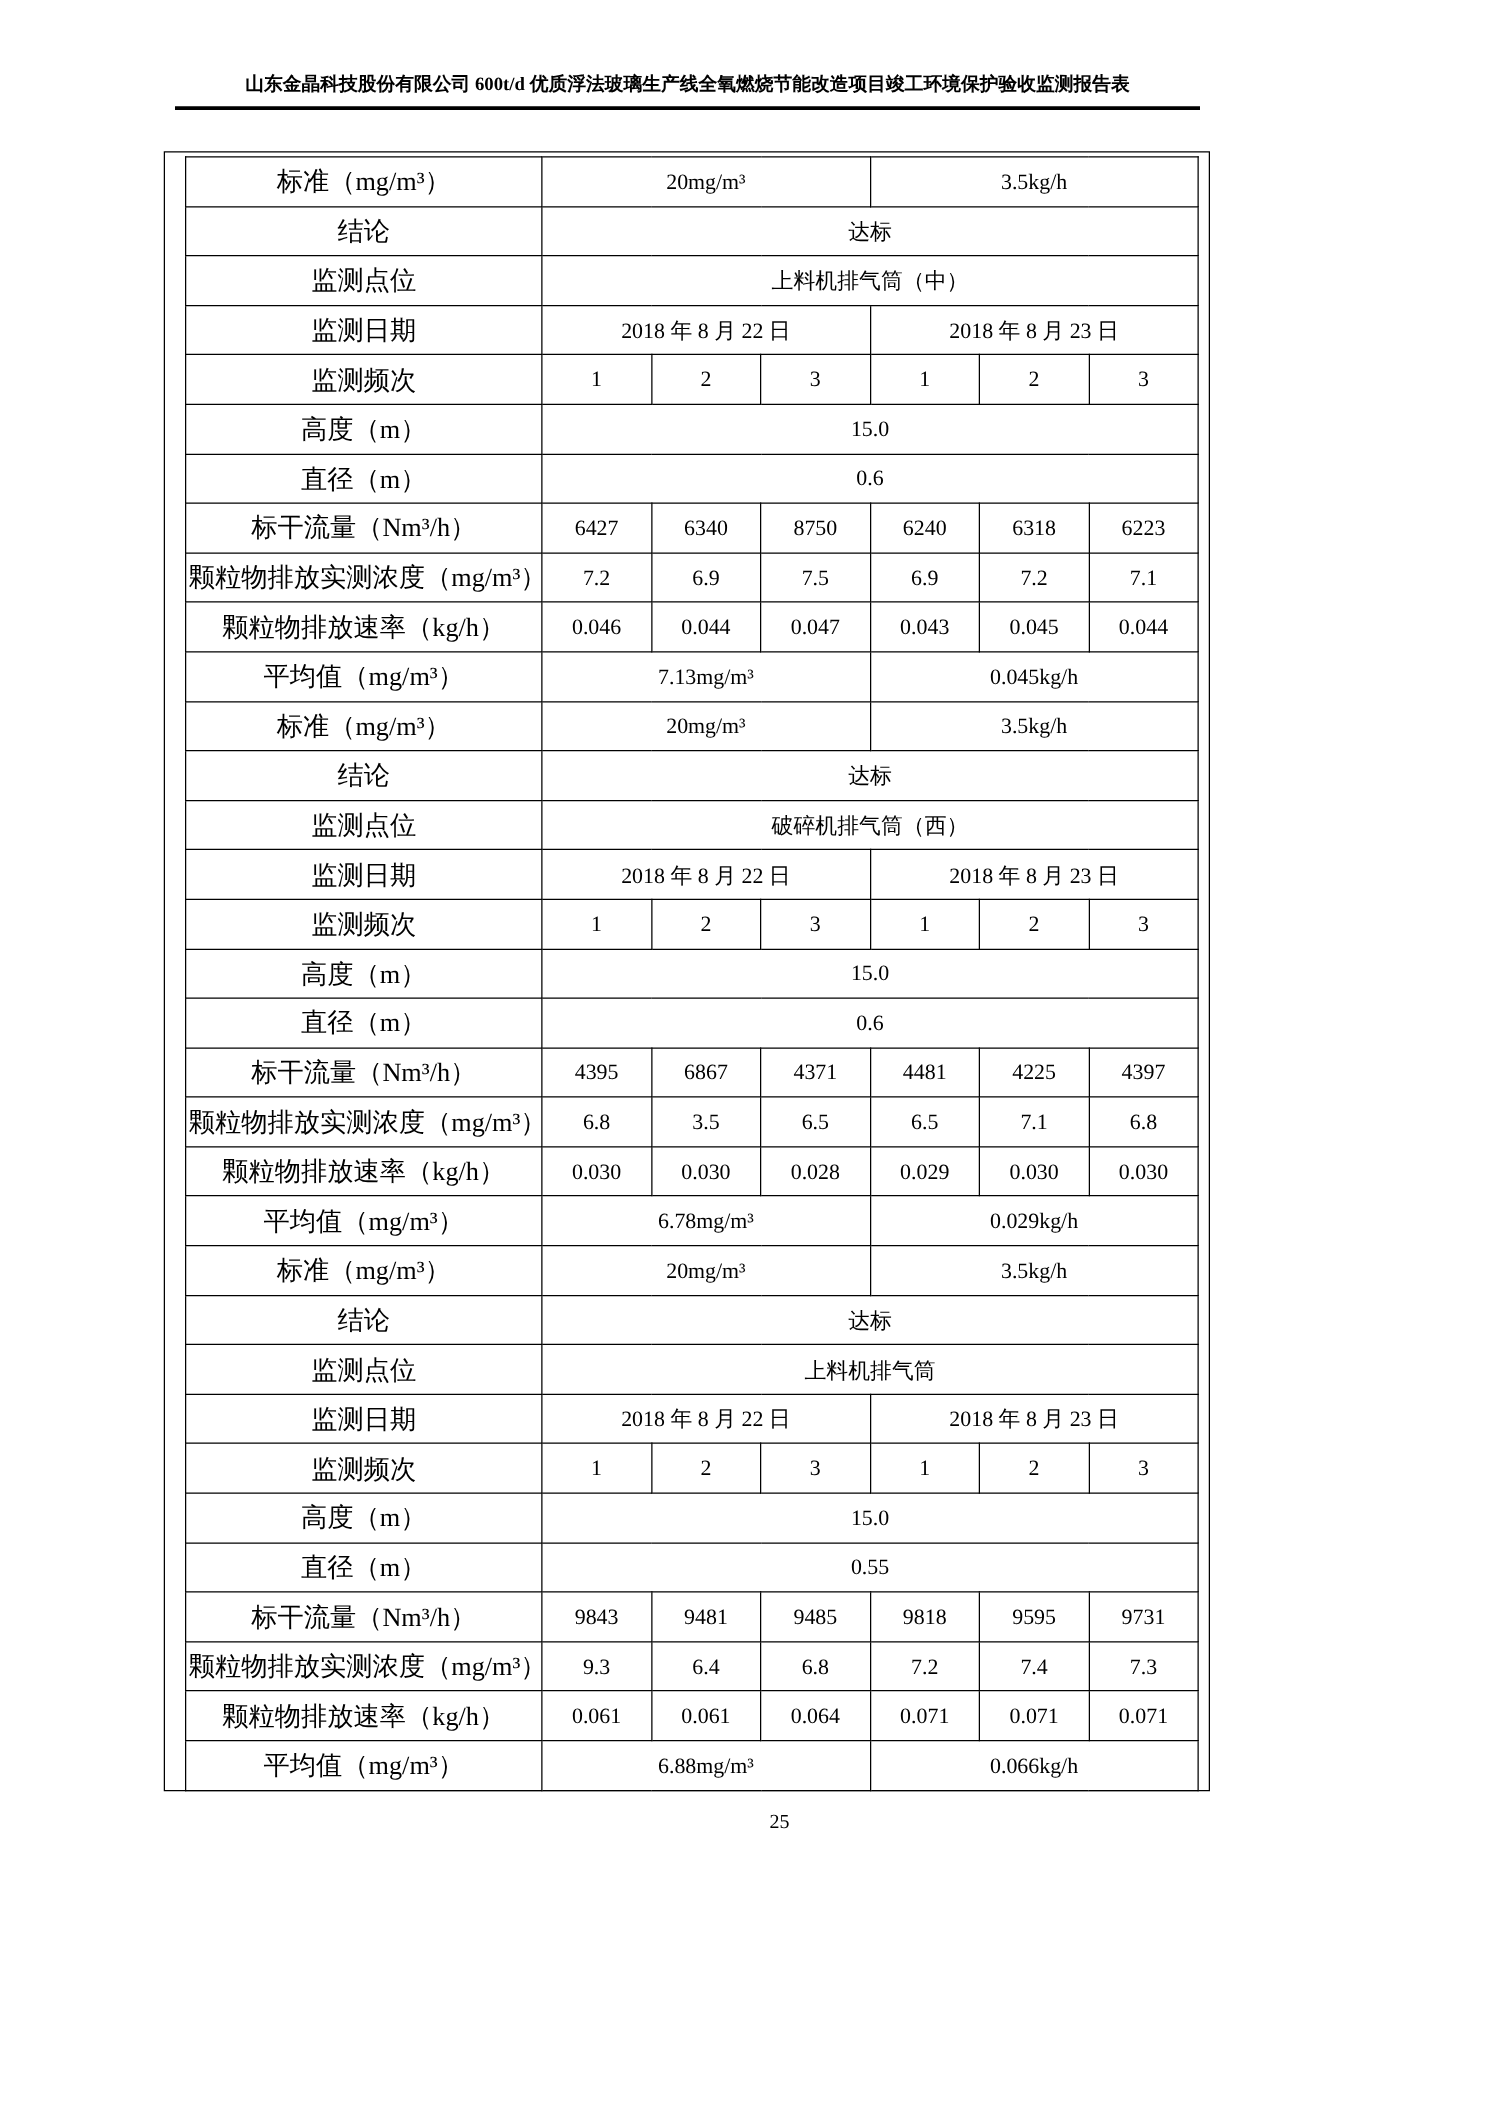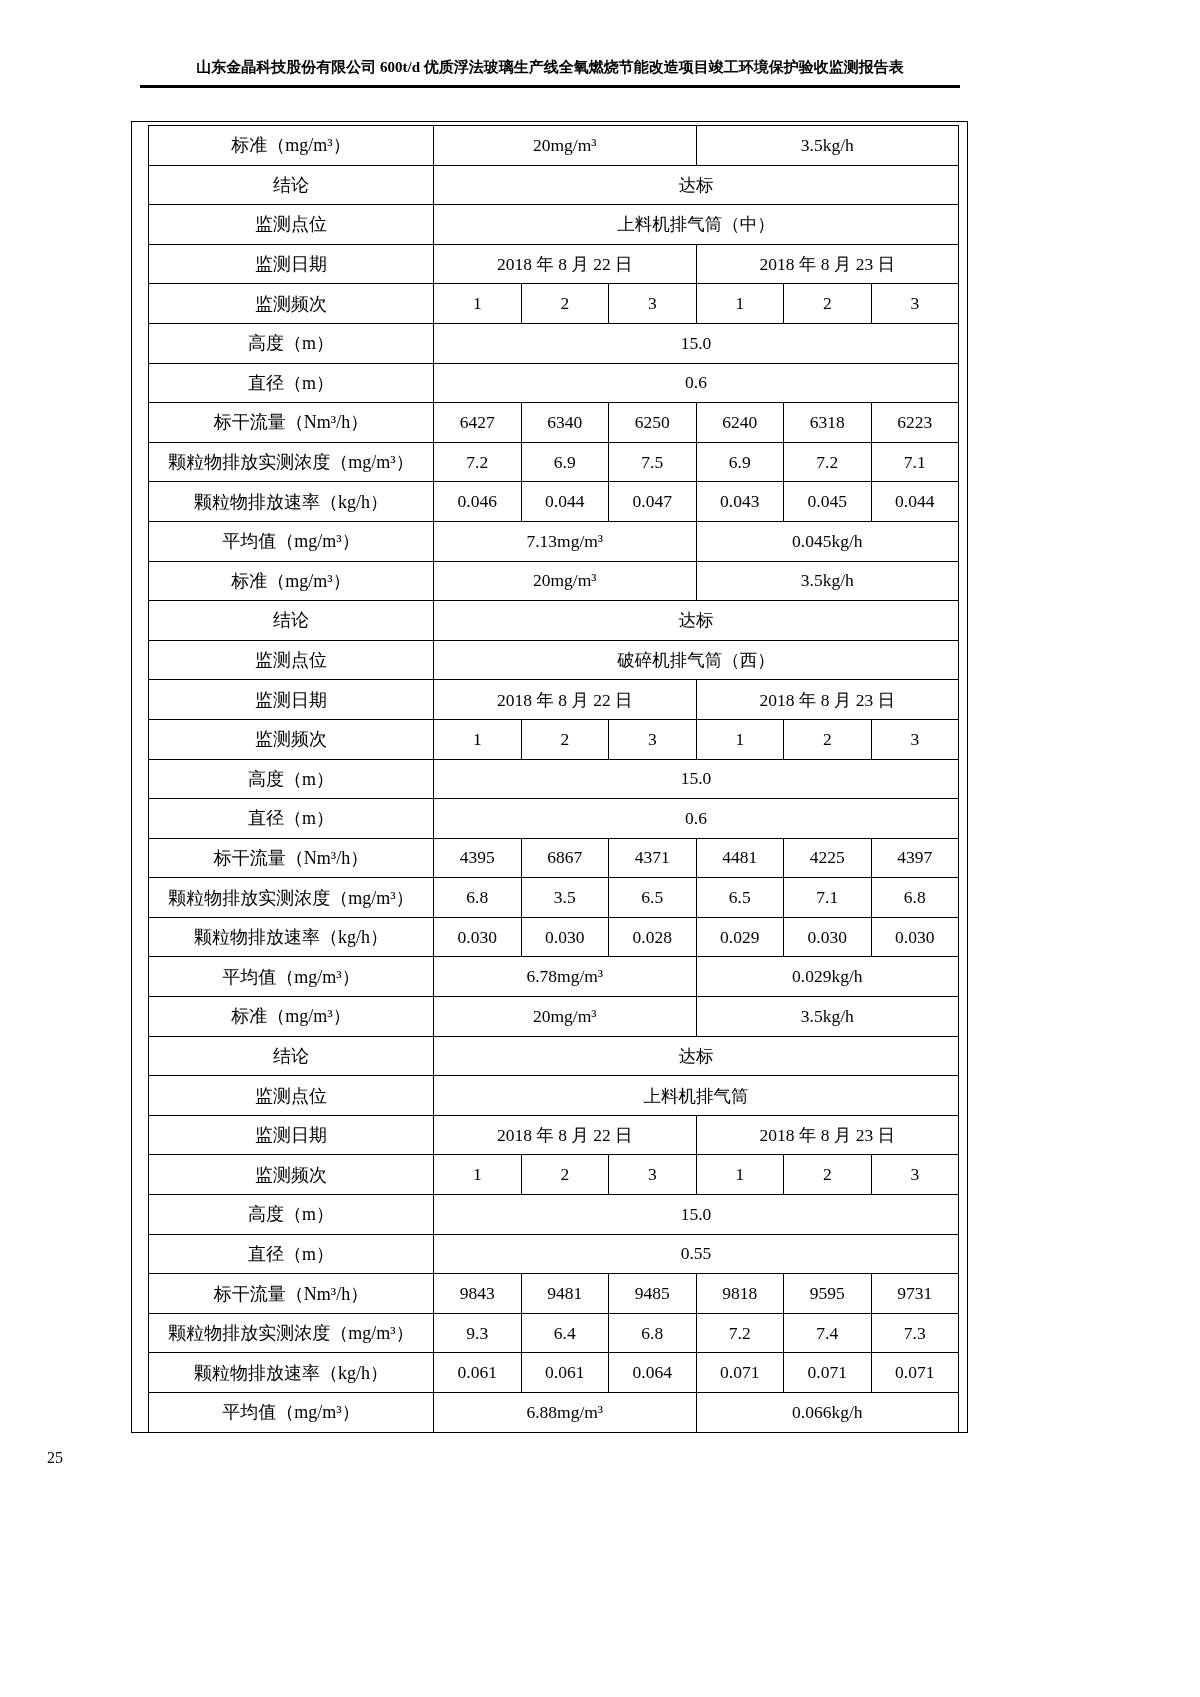--- a/index.html
+++ b/index.html
@@ -44,25 +44,26 @@
   .report-table td {
     border: 1.5px solid #000;
     text-align: center;
     vertical-align: middle;
     font-size: 17.5px;
     height: 39.6px;
     padding: 0 2px;
     overflow: hidden;
     white-space: nowrap;
   }
-  .report-table td.label-cell { font-size: 18px; }
+  .report-table td.label-cell { font-size: 21px; }
   .page-footer {
     position: absolute;
     left: 0; top: 1449px;
     width: 100%;
+    text-align: center;
     font-size: 16px;
     padding-left: 47px;
   }
 </style>
 </head>
 <body>
 
 <div class="page">
 
   <div class="page-header">
@@ -114,21 +115,21 @@
           <td class="value-cell" colspan="6">15.0</td>
         </tr>
         <tr>
           <td class="label-cell">直径（m）</td>
           <td class="value-cell" colspan="6">0.6</td>
         </tr>
         <tr>
           <td class="label-cell">标干流量（Nm³/h）</td>
           <td class="value-cell">6427</td>
           <td class="value-cell">6340</td>
-          <td class="value-cell">6250</td>
+          <td class="value-cell">8750</td>
           <td class="value-cell">6240</td>
           <td class="value-cell">6318</td>
           <td class="value-cell">6223</td>
         </tr>
         <tr>
           <td class="label-cell">颗粒物排放实测浓度（mg/m³）</td>
           <td class="value-cell">7.2</td>
           <td class="value-cell">6.9</td>
           <td class="value-cell">7.5</td>
           <td class="value-cell">6.9</td>

